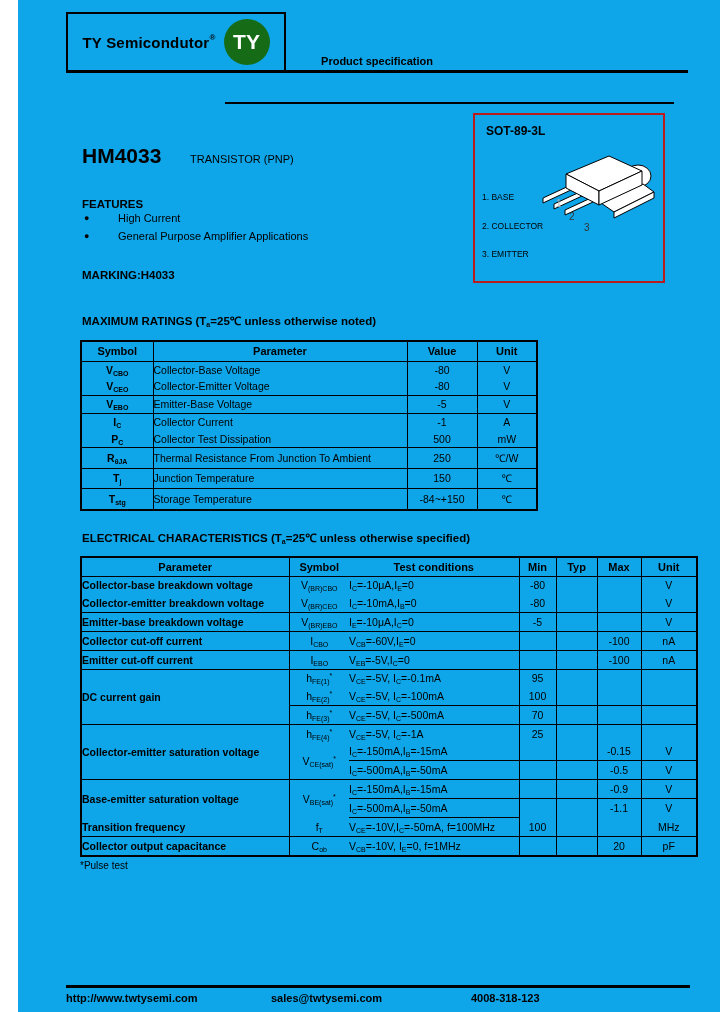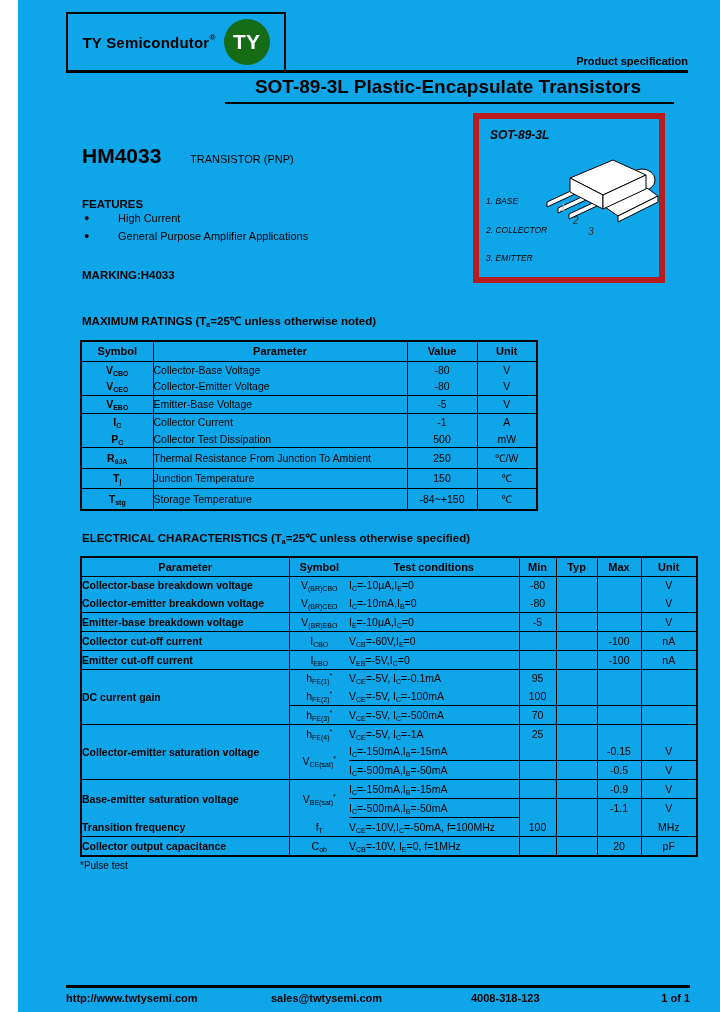--- a/index.html
+++ b/index.html
@@ -13,35 +13,35 @@
     position:absolute; left:48px; top:12px; width:220px; height:60px;
     border:2px solid #000; display:flex; align-items:center; justify-content:center; gap:8px;
   }
   .brand { font-weight:bold; font-size:15px; letter-spacing:0.2px; white-space:nowrap; }
   .reg { font-size:8px; vertical-align:8px; }
   .badge {
     width:46px; height:46px; border-radius:50%; background:#166c16;
     color:#fff; font-weight:bold; font-size:21px;
     display:flex; align-items:center; justify-content:center; flex:0 0 auto;
   }
-  .spec-label { position:absolute; top:55px; left:48px; width:622px; text-align:right; font-weight:bold; font-size:11px; }
+  .spec-label { position:absolute; top:55px; left:48px; width:622px; text-align:center; font-weight:bold; font-size:11px; }
   .top-rule { position:absolute; left:48px; top:70px; width:622px; height:3px; background:#000; }
   .doc-title { position:absolute; left:200px; top:76px; width:460px; text-align:center; font-weight:bold; font-size:19px; white-space:nowrap; }
   .title-underline { position:absolute; left:207px; top:102px; width:449px; height:2px; background:#000; }
 
   
   .part-number { position:absolute; left:64px; top:144px; font-weight:bold; font-size:21px; }
   .part-type { position:absolute; left:172px; top:153px; font-size:11px; }
   .features-title { position:absolute; left:64px; top:198px; font-weight:bold; font-size:11.5px; }
   .feature-row { position:absolute; left:66px; font-size:11px; display:flex; align-items:center; }
   .feature-row .dot { font-size:9px; width:34px; }
   .marking { position:absolute; left:64px; top:269px; font-weight:bold; font-size:11.5px; }
 
   
-  .pkg-box { position:absolute; left:455px; top:113px; width:192px; height:170px; border:6px solid #b91c1c;font-style:italic; }
+  .pkg-box { position:absolute; left:455px; top:113px; width:192px; height:170px; border:2px solid #b91c1c; }
   .pkg-title { position:absolute; left:11px; top:9px; font-weight:bold; font-size:12px; }
   .pin-label { position:absolute; left:7px; font-size:8.5px; white-space:nowrap; }
   .pkg-svg { position:absolute; left:46px; top:26px; }
 
   
   .section-title { position:absolute; left:64px; font-weight:bold; font-size:11.5px; }
 
   
   table { border-collapse:collapse; table-layout:fixed; }
   td, th {
@@ -67,21 +67,20 @@
 <body>
 
 <div class="page">
 
   <div class="logo-box">
     <span class="brand"><span>TY Semicondutor</span><span class="reg">®</span></span>
     <span class="badge">TY</span>
   </div>
   <div class="spec-label">Product specification</div>
   <div class="top-rule"></div>
-  <div class="doc-title">SOT-89-3L Plastic-Encapsulate Transistors</div>
   <div class="title-underline"></div>
 
   <div class="part-number">HM4033</div>
   <div class="part-type">TRANSISTOR (PNP)</div>
   <div class="features-title">FEATURES</div>
   <div class="feature-row" style="top:212px;">
     <span class="dot">●</span>
     <span>High Current</span>
   </div>
   <div class="feature-row" style="top:230px;">
@@ -333,15 +332,14 @@
       <td>pF</td>
     </tr>
   </tbody>
     </table>
   <div class="footnote">*Pulse test</div>
 
   <div class="footer-rule"></div>
   <div class="footer-text" style="left:48px;">http://www.twtysemi.com</div>
   <div class="footer-text" style="left:253px;">sales@twtysemi.com</div>
   <div class="footer-text" style="left:453px;">4008-318-123</div>
-  <div class="footer-text" style="left:48px; width:624px; text-align:right;">1 of 1</div>
 
 </div>
 
 </body></html>

